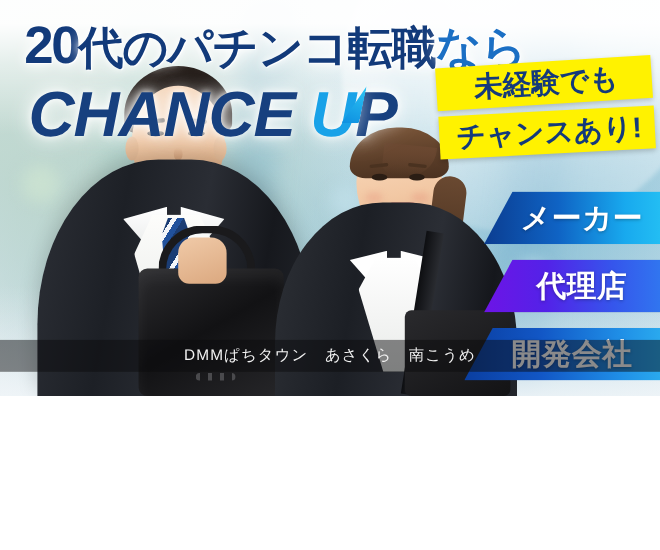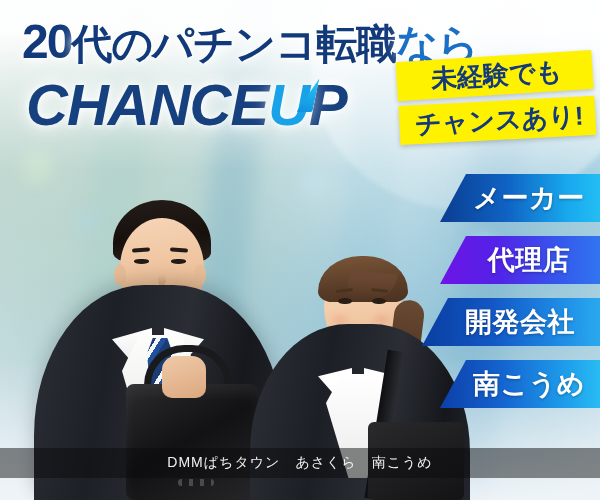--- a/index.html
+++ b/index.html
@@ -3,21 +3,21 @@
 <meta charset="utf-8">
 <style>
   html,body{margin:0;padding:0;background:#fff;}
   body{
     font-family:"Liberation Sans","DejaVu Sans",sans-serif;
     -webkit-font-smoothing:antialiased;
   }
 
   #banner{
     position:relative;
-    width:600px;height:500px;
+    width:600px;height:360px;
     overflow:hidden;
     background:#eef3f7;
   }
 
   
   .bg-base{
     position:absolute;inset:0;
     background:
       radial-gradient(circle at 12% 30%, rgba(190,215,205,.85) 0 14%, rgba(0,0,0,0) 46%),
       radial-gradient(circle at 30% 64%, rgba(150,195,205,.75) 0 12%, rgba(0,0,0,0) 44%),
@@ -242,21 +242,21 @@
   
   #logo{
     position:absolute;left:26px;top:76px;
     font-size:58px;font-weight:700;font-style:italic;
     letter-spacing:-1px;line-height:1;white-space:nowrap;
     color:#17407f;
     text-shadow:
       0 0 7px rgba(255,255,255,.95),0 0 15px rgba(255,255,255,.9),
       0 0 24px rgba(255,255,255,.75);
   }
-  #logo .up{}
+  #logo .up{margin-left:14px;}
   #logo .u-wrap{position:relative;display:inline-block;color:#19a2e8;}
   #logo .swoosh{
     position:absolute;right:-7px;top:2px;width:16px;height:34px;
     background:linear-gradient(200deg,#2ec6f5,#0d8fe0);
     clip-path:polygon(100% 0,100% 100%,0 100%);
     transform:skewX(-12deg);
     border-radius:2px;
   }
 
   

